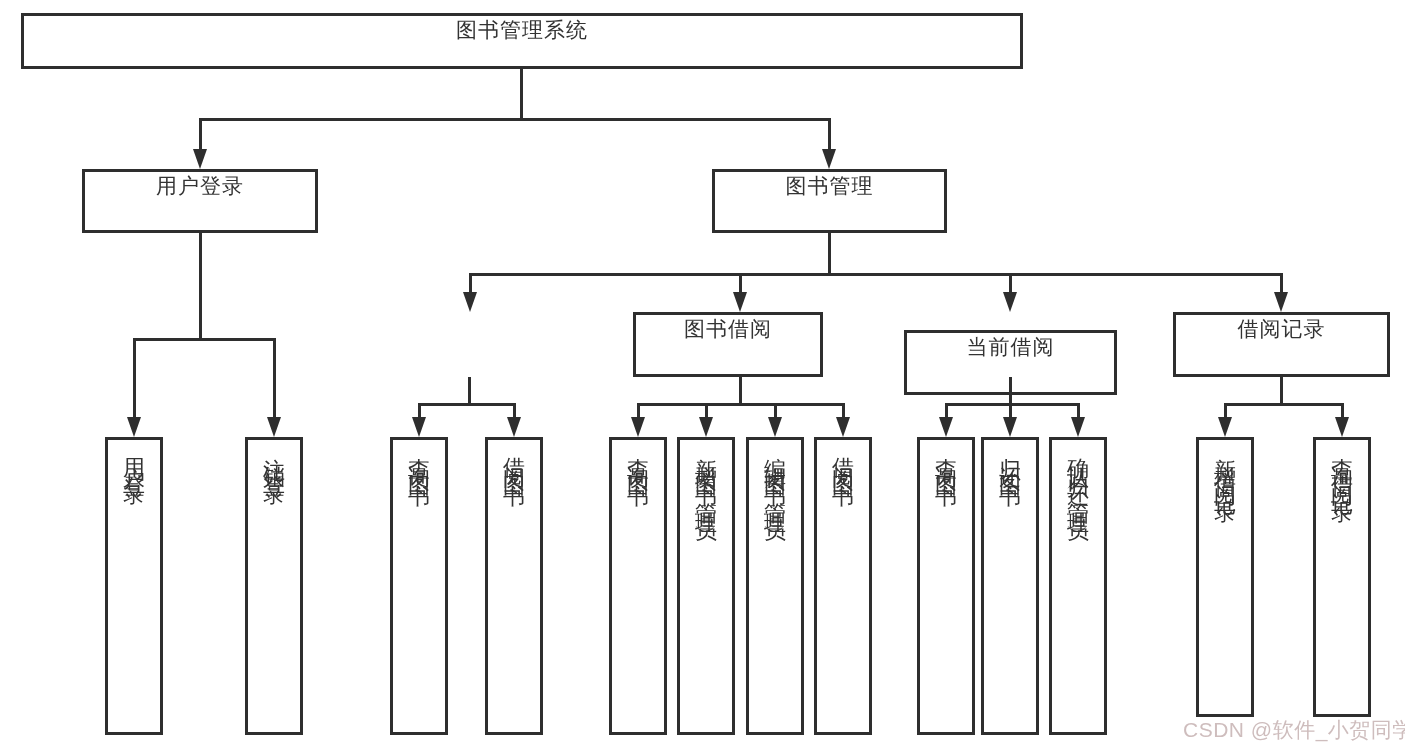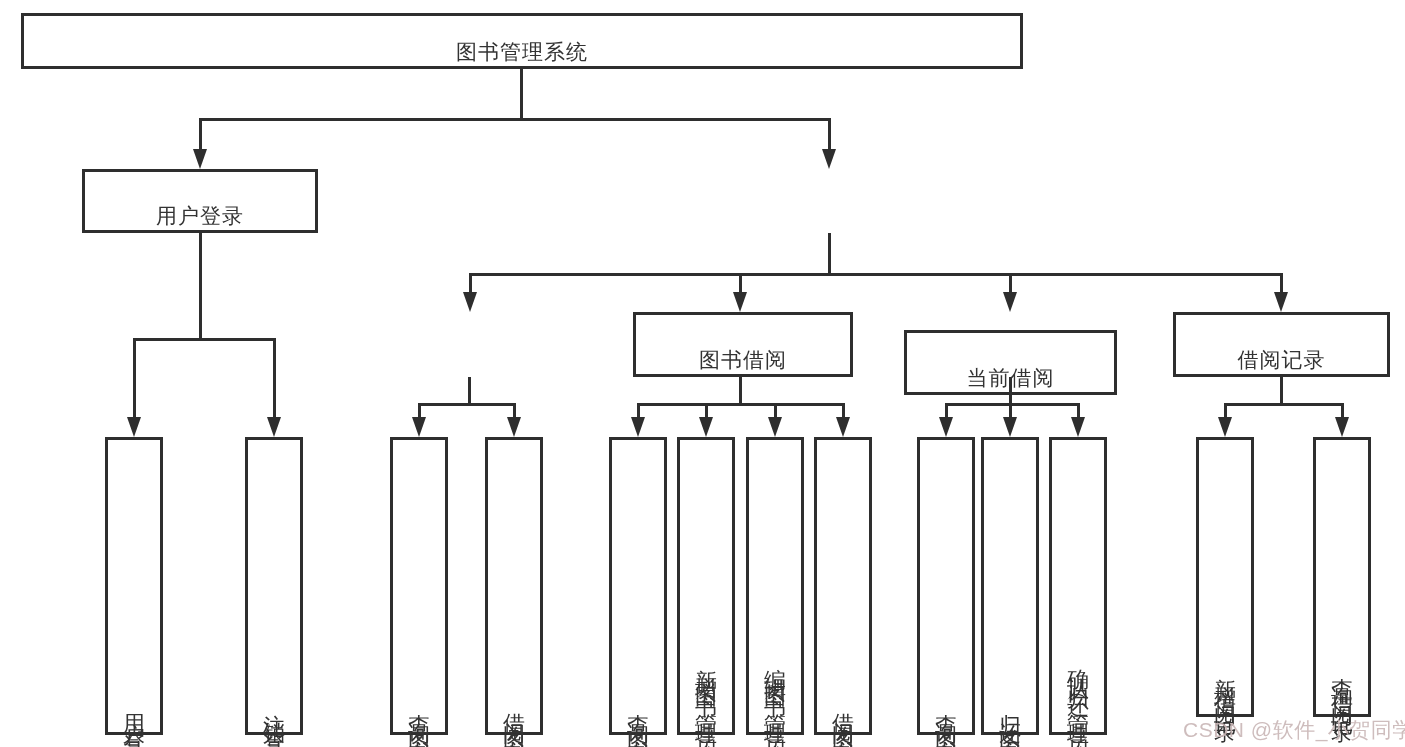--- a/index.html
+++ b/index.html
@@ -9,21 +9,21 @@
     background:#ffffff;
     font-family:"Liberation Sans","DejaVu Sans",sans-serif;
     overflow:hidden;
   }
   .box{
     position:absolute;
     box-sizing:border-box;
     border:3px solid #2e2e2e;
     background:#ffffff;
     display:flex;
-    align-items:flex-end;
+    align-items:flex-start;
     justify-content:center;
     color:#333333;
     font-size:21px;
     letter-spacing:1px;
   }
   .vbox{
     font-size:22px;
   }
   .vbox .vtxt{
     writing-mode:vertical-rl;
@@ -61,40 +61,43 @@
   <div class="vl" style="left:520px;top:69px;height:49px;"></div>
   <div class="hl" style="left:199px;top:118px;width:632px;"></div>
   <div class="vl" style="left:199px;top:118px;height:33px;"></div>
   <div class="arr" style="left:193px;top:149px;"></div>
   <div class="vl" style="left:828px;top:118px;height:33px;"></div>
   <div class="arr" style="left:822px;top:149px;"></div>
 
   <div class="box" style="left:82px;top:169px;width:236px;height:64px;">
     <span>用户登录</span>
   </div>
+  <div class="box" style="left:712px;top:169px;width:235px;height:64px;">
+    <span>图书管理</span>
+  </div>
 
   <div class="vl" style="left:199px;top:233px;height:105px;"></div>
   <div class="hl" style="left:133px;top:338px;width:143px;"></div>
   <div class="vl" style="left:133px;top:338px;height:82px;"></div>
   <div class="arr" style="left:127px;top:417px;"></div>
   <div class="vl" style="left:273px;top:338px;height:82px;"></div>
   <div class="arr" style="left:267px;top:417px;"></div>
 
   <div class="vl" style="left:828px;top:233px;height:42px;"></div>
   <div class="hl" style="left:469px;top:273px;width:814px;"></div>
   <div class="vl" style="left:469px;top:273px;height:21px;"></div>
   <div class="arr" style="left:463px;top:292px;"></div>
   <div class="vl" style="left:739px;top:273px;height:21px;"></div>
   <div class="arr" style="left:733px;top:292px;"></div>
   <div class="vl" style="left:1009px;top:273px;height:21px;"></div>
   <div class="arr" style="left:1003px;top:292px;"></div>
   <div class="vl" style="left:1280px;top:273px;height:21px;"></div>
   <div class="arr" style="left:1274px;top:292px;"></div>
 
-  <div class="box" style="left:633px;top:312px;width:220px;height:65px;">
+  <div class="box" style="left:633px;top:312px;width:190px;height:65px;">
     <span>图书借阅</span>
   </div>
   <div class="box" style="left:904px;top:330px;width:213px;height:65px;">
     <span>当前借阅</span>
   </div>
   <div class="box" style="left:1173px;top:312px;width:217px;height:65px;">
     <span>借阅记录</span>
   </div>
 
   <div class="vl" style="left:468px;top:377px;height:29px;"></div>

